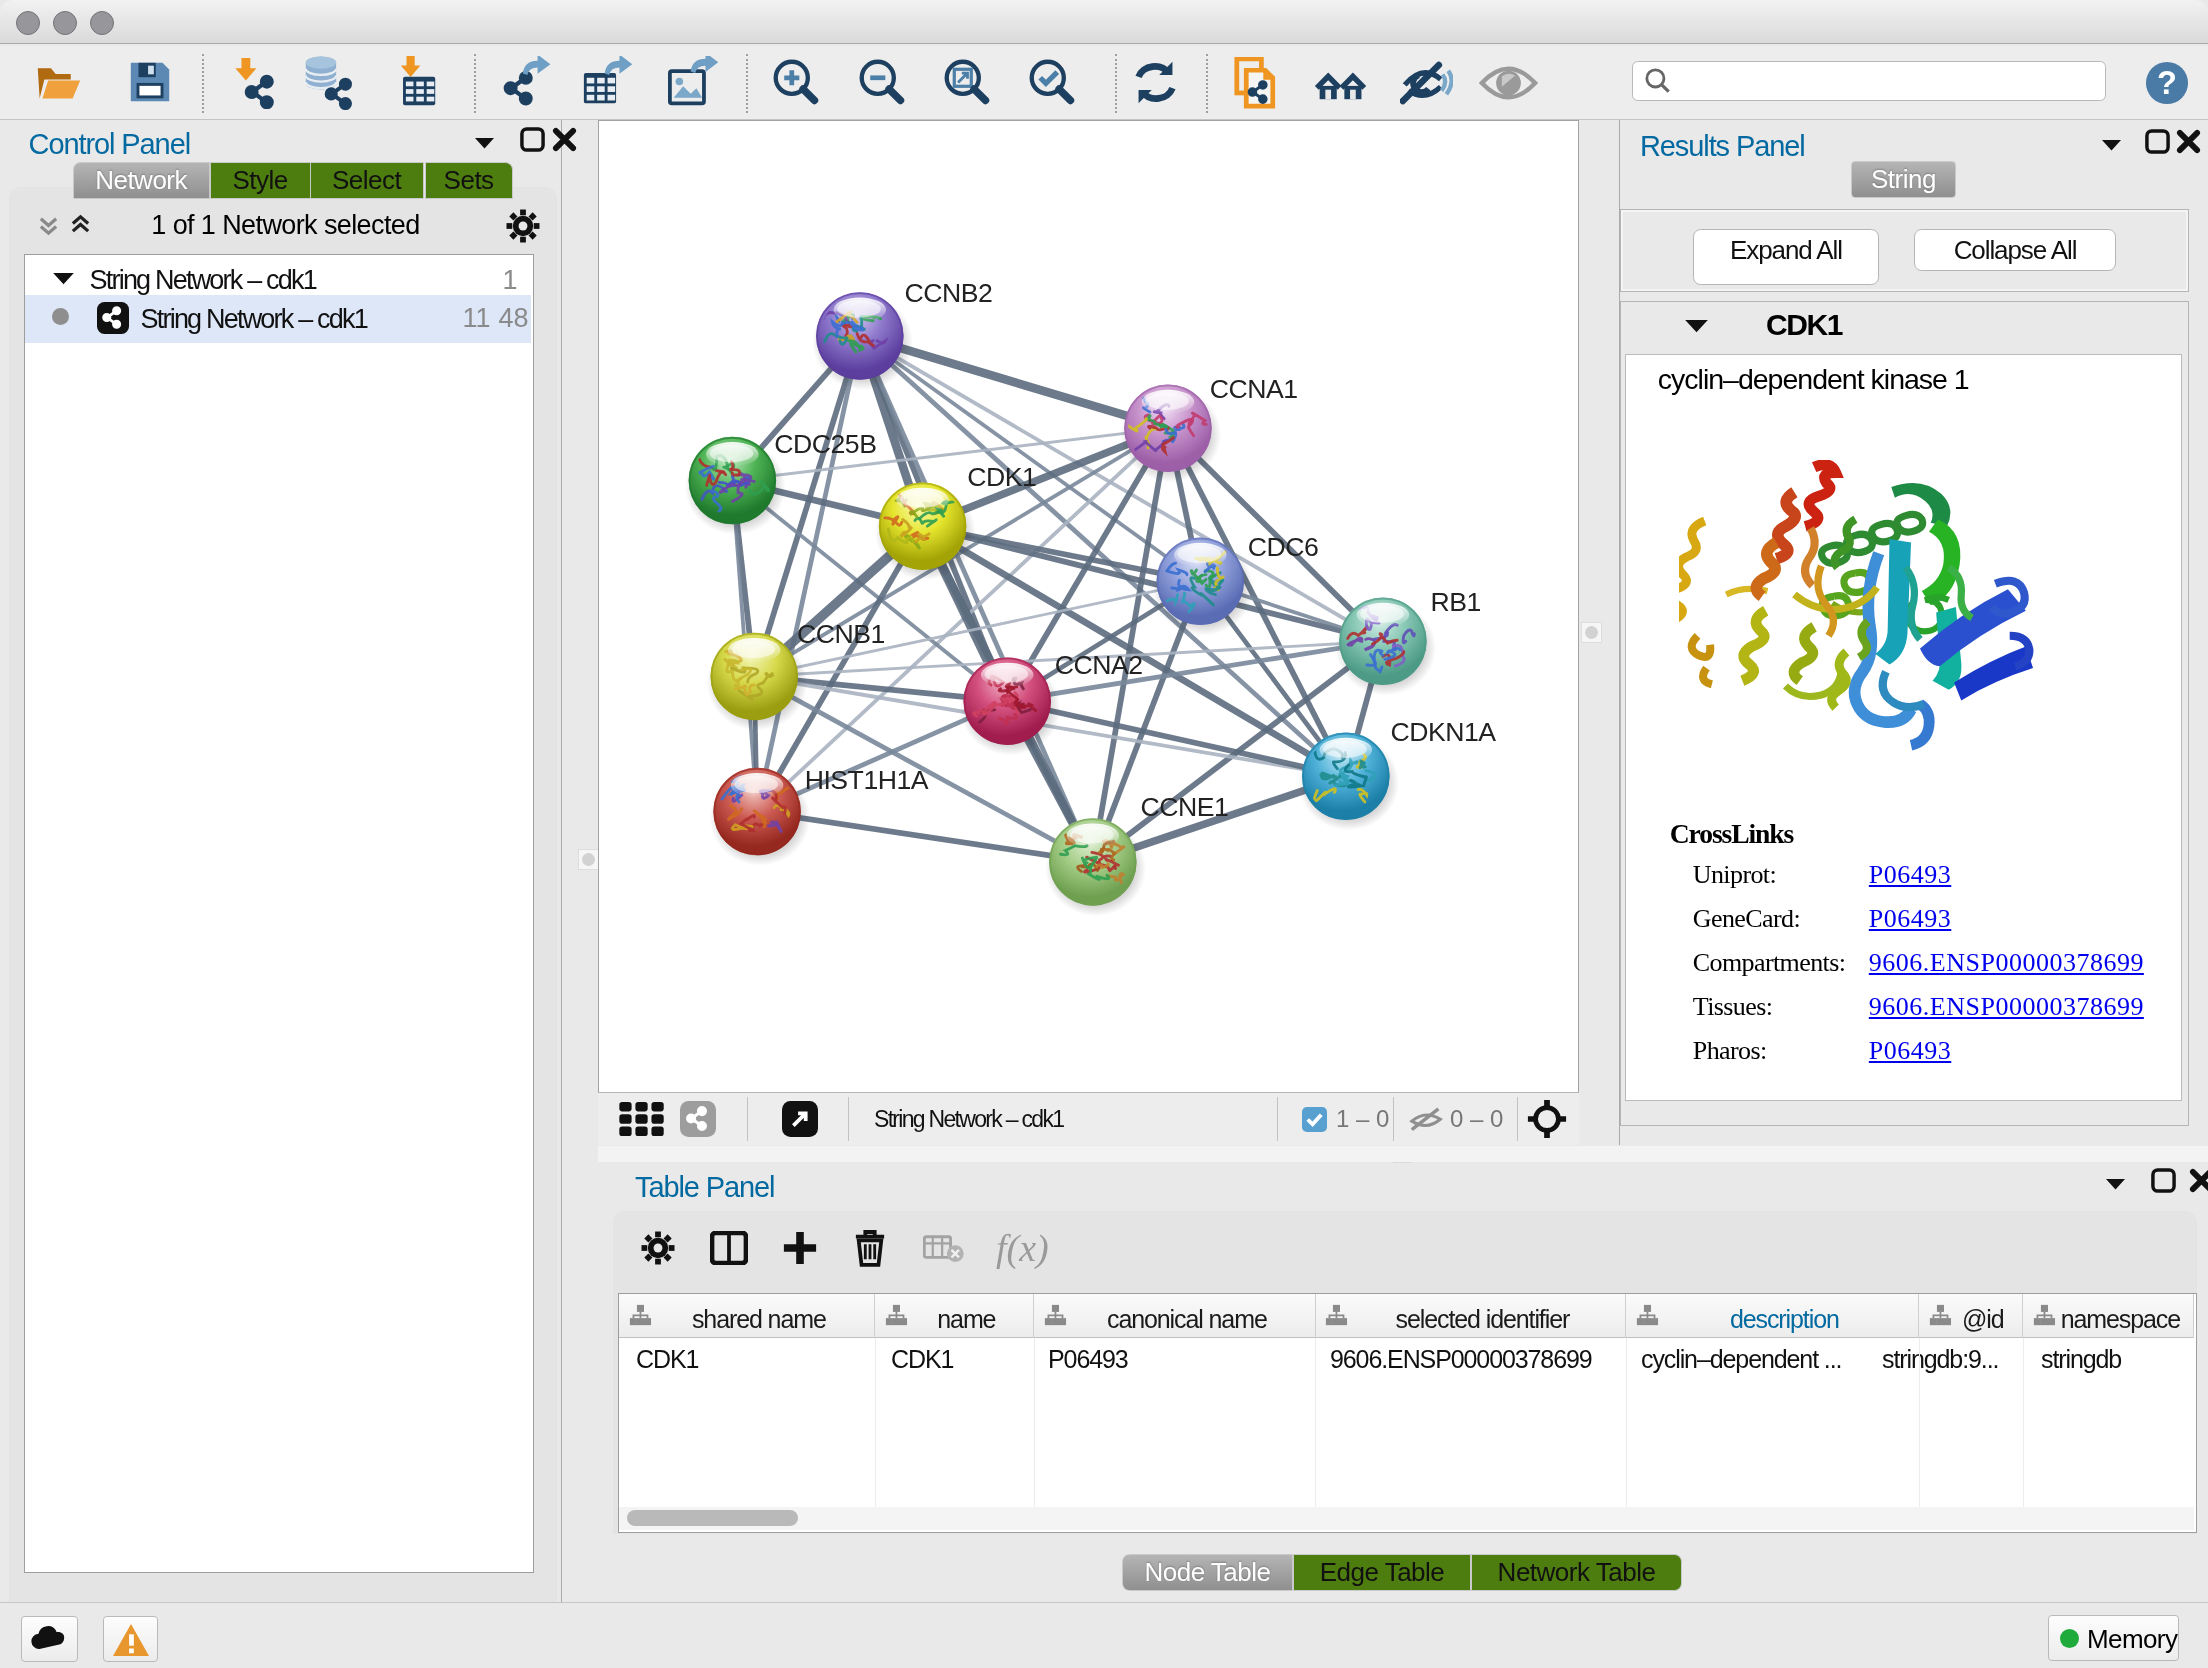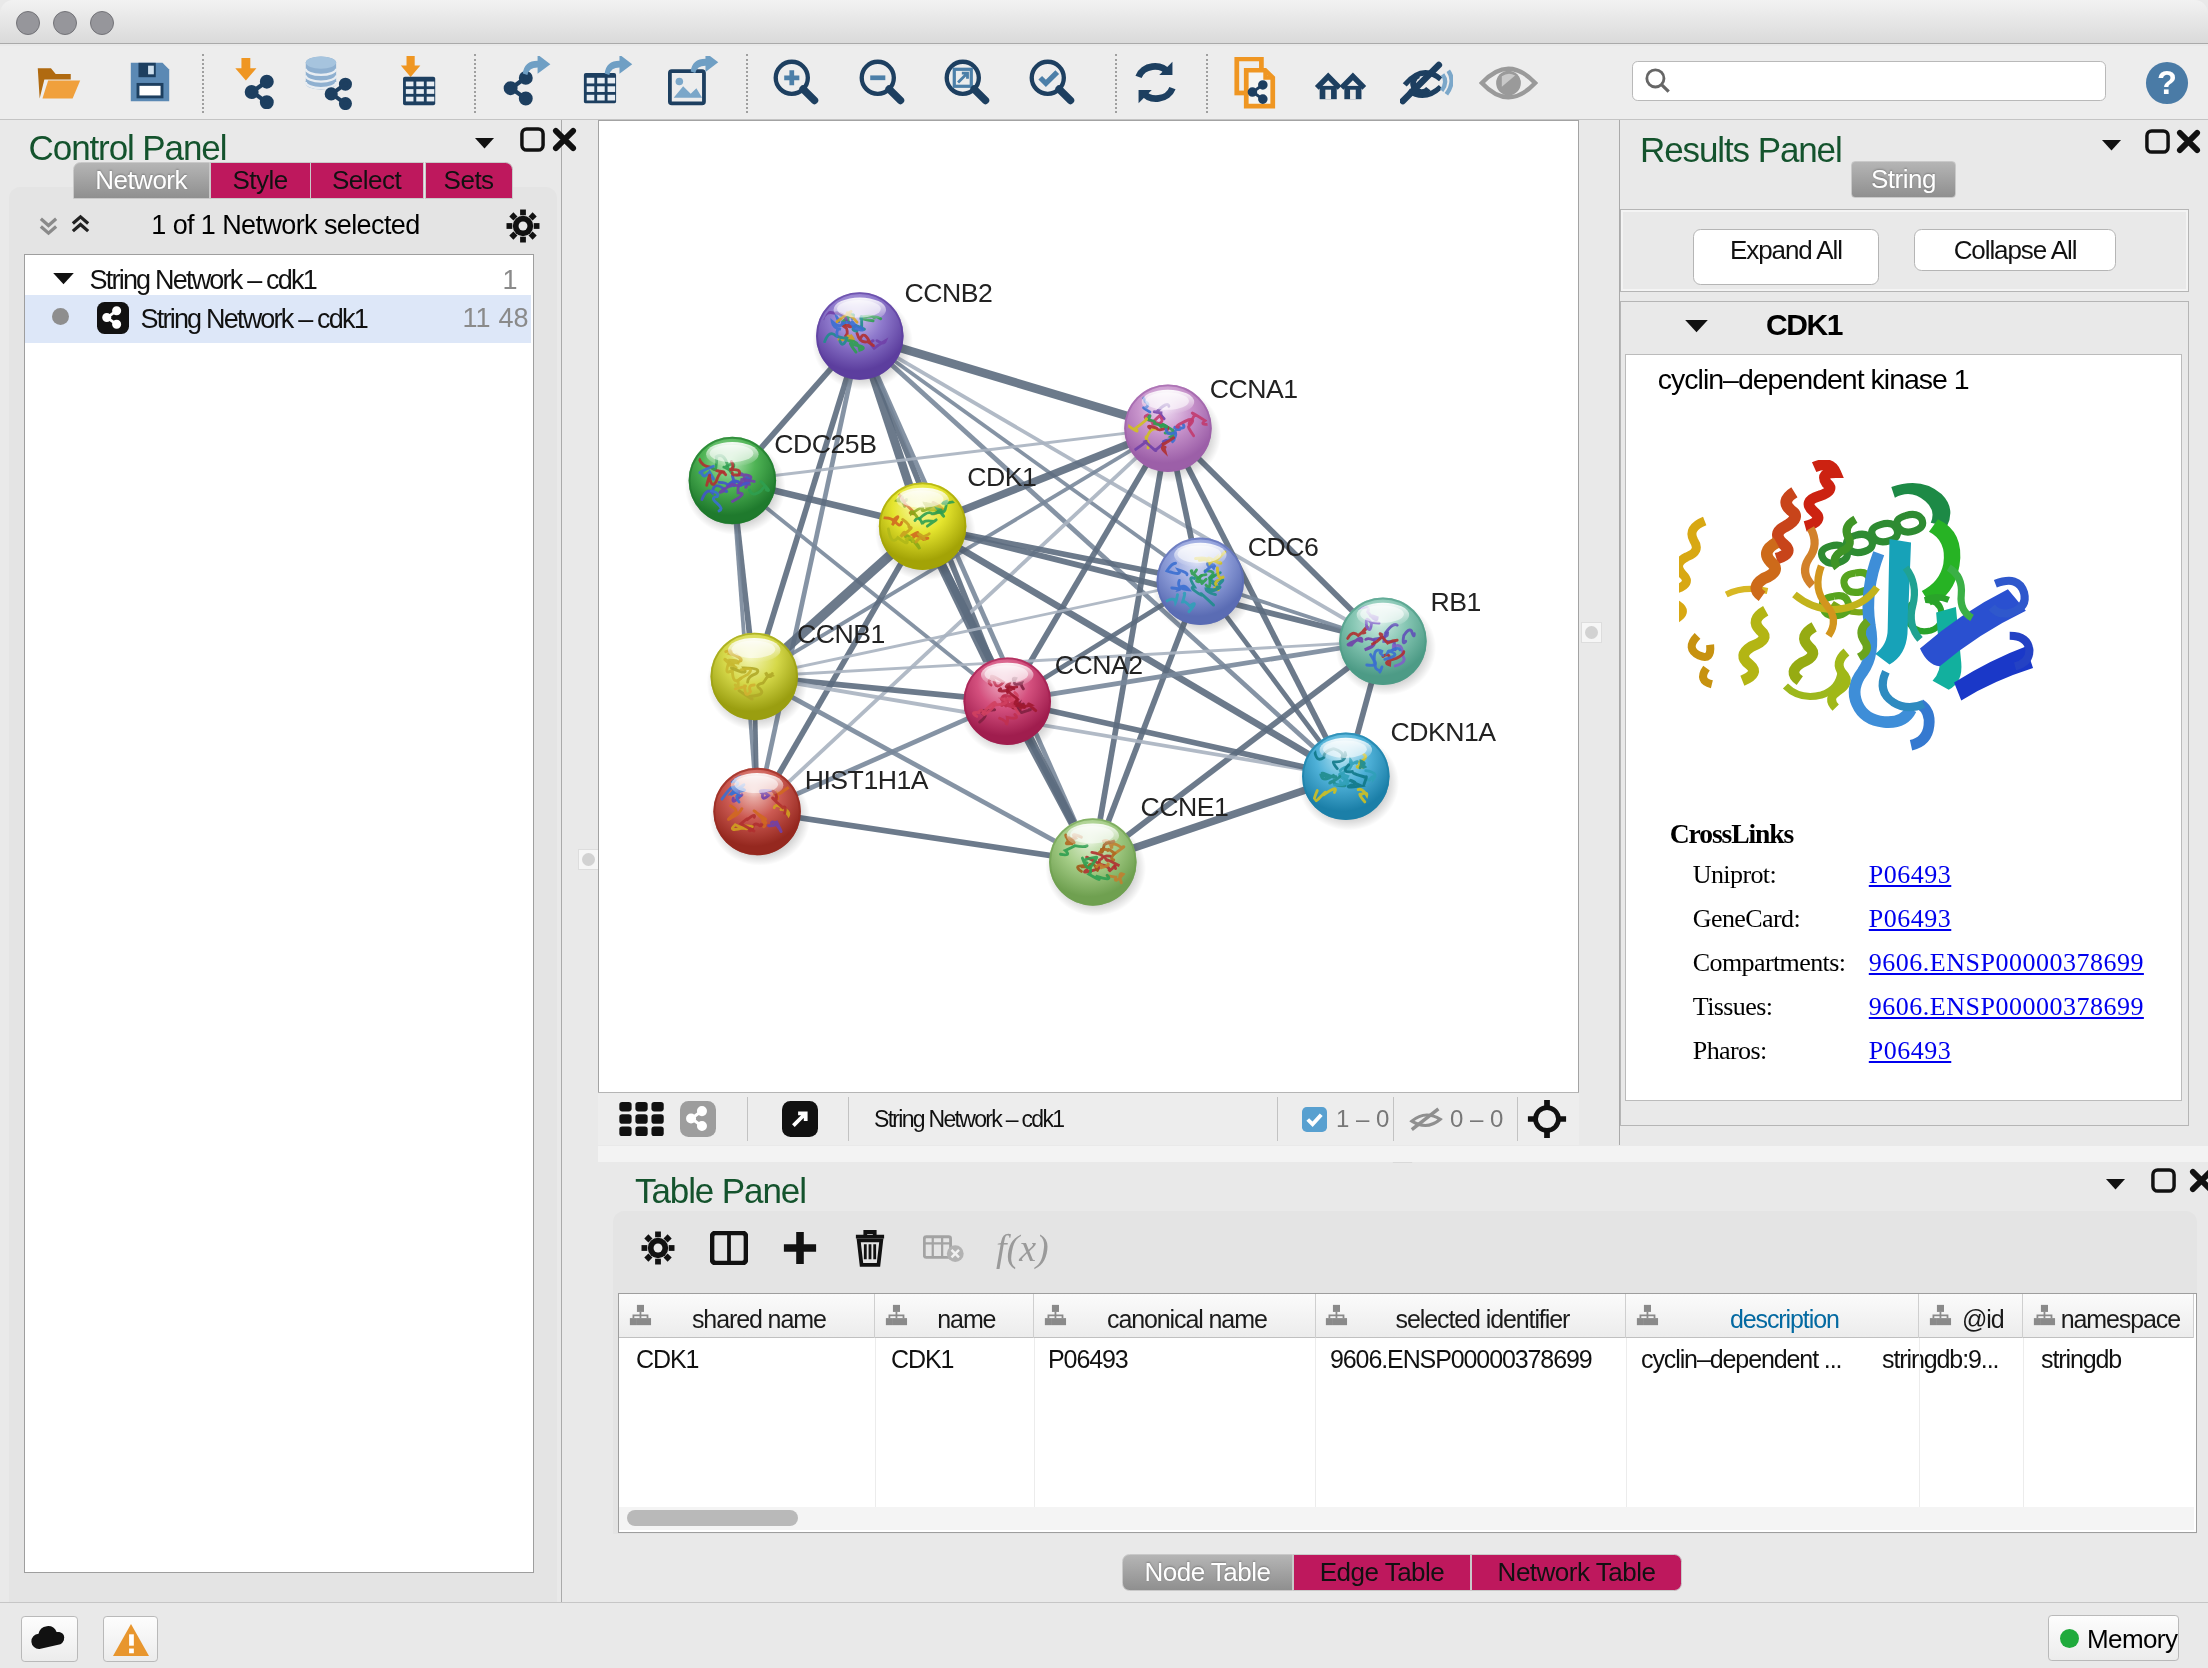--- a/index.html
+++ b/index.html
@@ -10,33 +10,33 @@
 #title{position:absolute;left:0;top:6.7px;width:100%;text-align:center;
  font-size:27.6px;font-weight:600;color:#3f3f3f;letter-spacing:-1.3px}
 .tl{position:absolute;top:10.5px;width:24px;height:24px;border-radius:50%;
  background:#96969b;border:1px solid #737378}
 #toolbar{position:absolute;left:0;top:46px;width:2208px;height:74px;background:#ededed;
  border-bottom:1.9px solid #c4c4c4}
 .tsep{position:absolute;top:7.6px;height:59px;width:0;border-left:2.9px dotted #9f9f9f}
 .ticon{position:absolute}
 #search{position:absolute;left:1632px;top:15px;width:474px;height:40px;background:#fff;
  border:1.9px solid #b9b9b9;border-radius:5.7px}
-.panelhead{font-size:35px;color:#14532d;letter-spacing:-1.1px}
+.panelhead{font-size:29px;color:#0369a1;letter-spacing:-1.1px}
 #cpanel{position:absolute;left:7.6px;top:120px;width:554px;height:1482px;background:#e9e9e9;
  border-right:1.9px solid #aaa}
 #rpanel{position:absolute;left:1619px;top:120px;width:584px;height:1025px;background:#e9e9e9;
  border-left:1.9px solid #aaa}
 #netview{position:absolute;left:598px;top:120px;width:981px;height:1025px;background:#fff;
  border:1.9px solid #a3a3a3;border-top-width:1px}
 #netbar{position:absolute;left:598px;top:1092px;width:981px;height:53px;background:#ededed;
  border-top:1.9px solid #b5b5b5}
 #tpanel{position:absolute;left:597px;top:1163px;width:1611px;height:438px;background:#e9e9e9}
 #statusbar{position:absolute;left:0;top:1602px;width:2208px;height:67px;background:#e9e9e9;
  border-top:1.9px solid #c6c6c6}
-.tab{position:absolute;z-index:5;height:37px;background:#be185d;border:1px solid #c9c9c9;
+.tab{position:absolute;z-index:5;height:37px;background:#4d7c0f;border:1px solid #c9c9c9;
  text-align:center;font-size:26px;letter-spacing:-0.5px;color:#111;line-height:35px}
 .tabsel{background:linear-gradient(#b5b5b5,#8f8f8f);color:#fff;text-shadow:0 -1px 1.9px rgba(0,0,0,.25)}
 .btn{position:absolute;background:#fff;border:1.9px solid #b5b5b5;border-radius:7.6px;
  text-align:center;font-size:26px;letter-spacing:-1.1px;color:#111}
 </style></head><body>
 <div id="titlebar">
     <div class="tl" style="left:16px"></div>
     <div class="tl" style="left:53px"></div>
     <div class="tl" style="left:90px"></div>
   </div>

